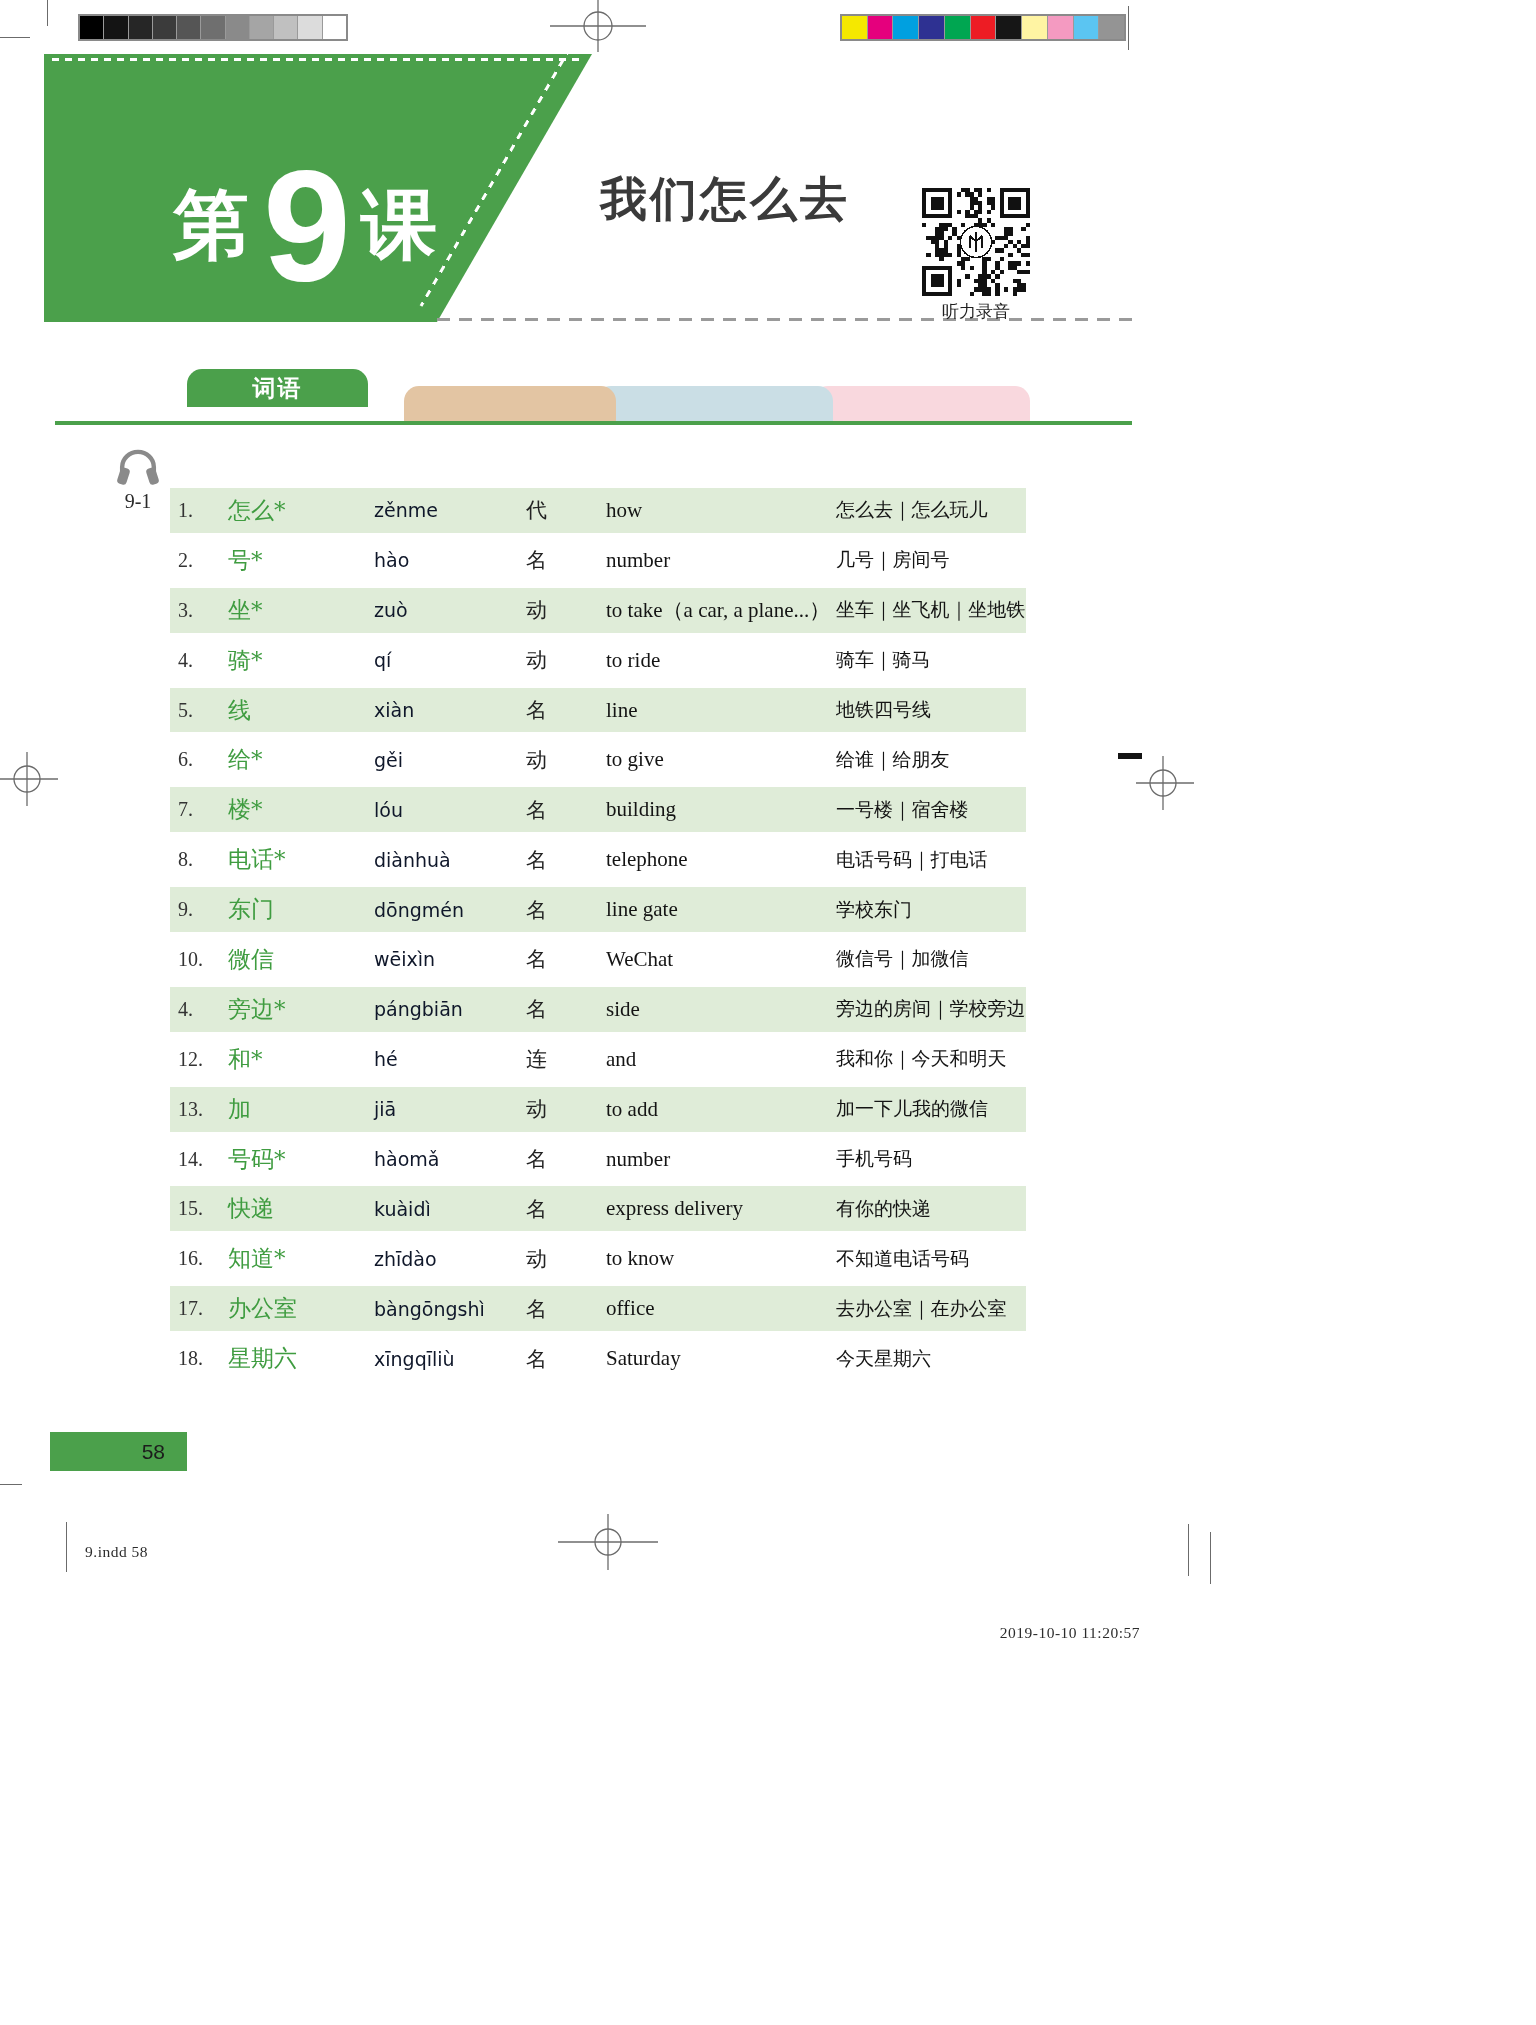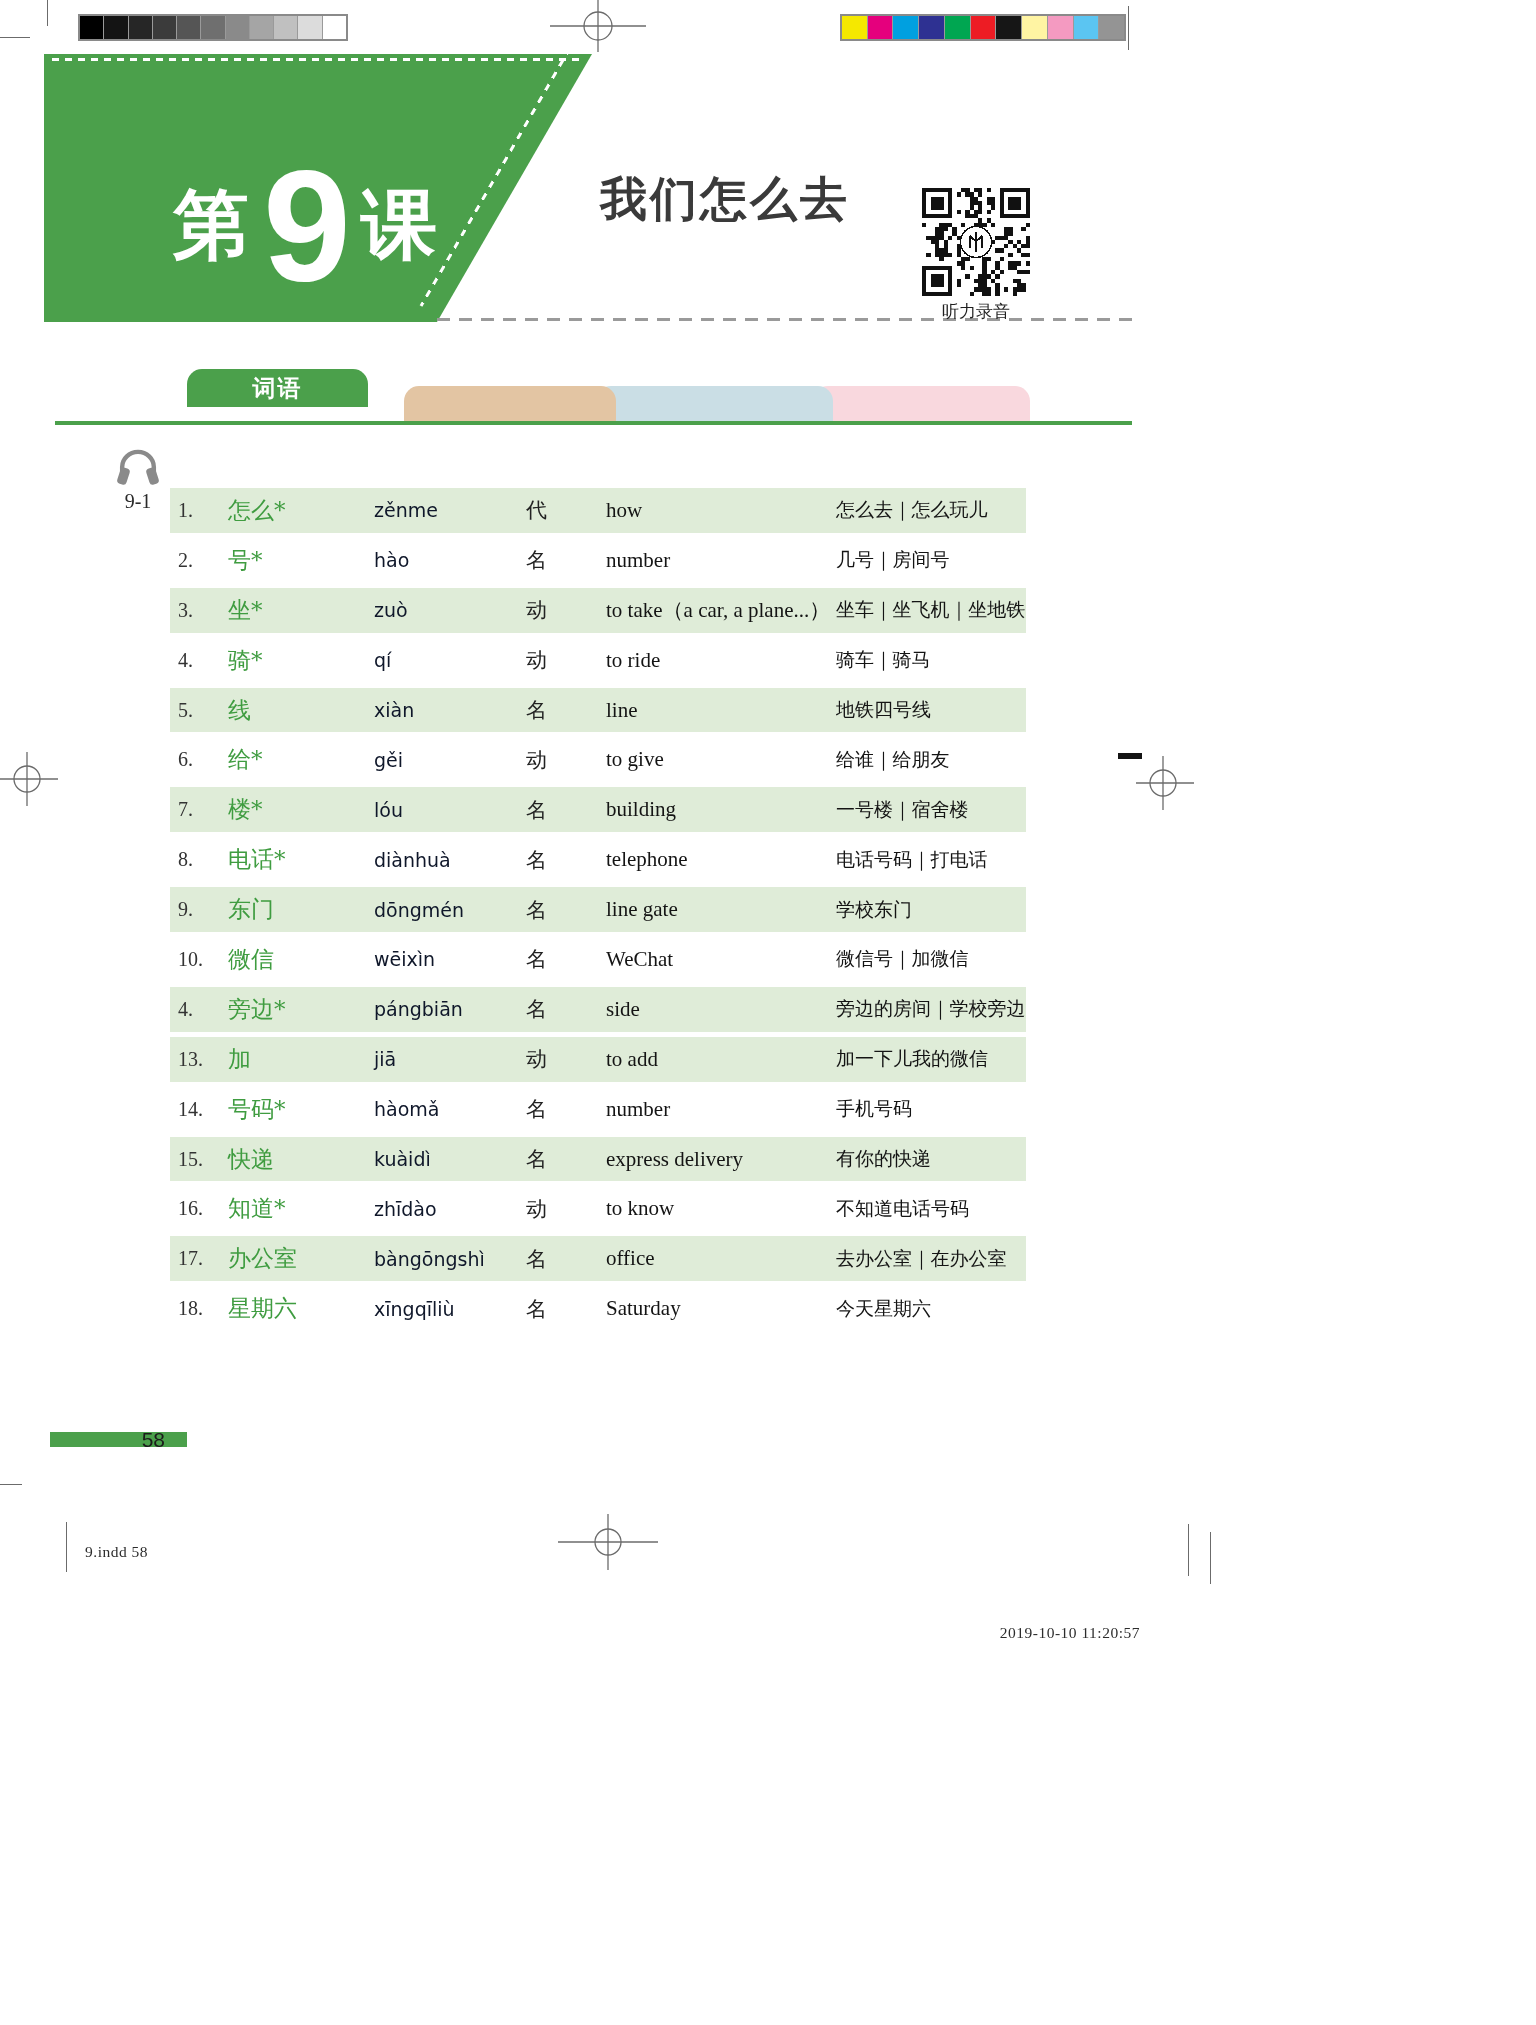--- a/index.html
+++ b/index.html
@@ -59,21 +59,21 @@
   .vrow{display:flex;align-items:center;height:49.9px;box-sizing:border-box;border-bottom:5px solid #fff;}
   .vrow.shaded{background:var(--rowshade);}
   .c-no{width:58px;padding-left:8px;font-size:20px;color:#333;box-sizing:border-box;}
   .c-word{width:146px;font-size:23px;color:var(--wordgreen);font-family:"DejaVu Serif",serif;}
   .c-pin{width:152px;font-size:19px;color:#0f172a;font-family:"DejaVu Sans","Liberation Sans",sans-serif;}
   .c-pos{width:80px;font-size:21px;color:#222;}
   .c-mean{width:230px;font-size:21px;color:#141414;white-space:nowrap;font-family:"Liberation Serif",serif;}
   .c-ex{flex:1;font-size:19px;color:#141414;white-space:nowrap;}
 
   
-  .pagebadge{left:50px;top:1432px;width:137px;height:15px;background:var(--accent);
+  .pagebadge{left:50px;top:1432px;width:137px;height:39px;background:var(--accent);
       display:flex;align-items:center;justify-content:flex-end;padding-right:22px;box-sizing:border-box;}
   .pagebadge span{font-size:21px;color:#1c1c1c;font-family:"Liberation Sans",sans-serif;}
   .slug-left{left:85px;top:1543px;font-size:15.5px;color:#2c2c2c;letter-spacing:.5px;}
   .slug-right{left:840px;top:1624px;width:300px;text-align:right;font-size:15.5px;color:#2c2c2c;letter-spacing:.5px;}
 </style>
 </head>
 <body>
 
 <div class="abs graybar" id="graybar">
     <span class="swatch" style="background: rgb(0, 0, 0);"></span>
@@ -416,20 +416,28 @@
       <div class="c-ex">微信号｜加微信</div>
     </div>
     <div class="vrow shaded">
       <div class="c-no">4.</div>
       <div class="c-word">旁边*</div>
       <div class="c-pin">pángbiān</div>
       <div class="c-pos">名</div>
       <div class="c-mean">side</div>
       <div class="c-ex">旁边的房间｜学校旁边</div>
     </div>
+    <div class="vrow">
+      <div class="c-no">12.</div>
+      <div class="c-word">和*</div>
+      <div class="c-pin">hé</div>
+      <div class="c-pos">连</div>
+      <div class="c-mean">and</div>
+      <div class="c-ex">我和你｜今天和明天</div>
+    </div>
     <div class="vrow shaded">
       <div class="c-no">13.</div>
       <div class="c-word">加</div>
       <div class="c-pin">jiā</div>
       <div class="c-pos">动</div>
       <div class="c-mean">to add</div>
       <div class="c-ex">加一下儿我的微信</div>
     </div>
     <div class="vrow">
       <div class="c-no">14.</div>

